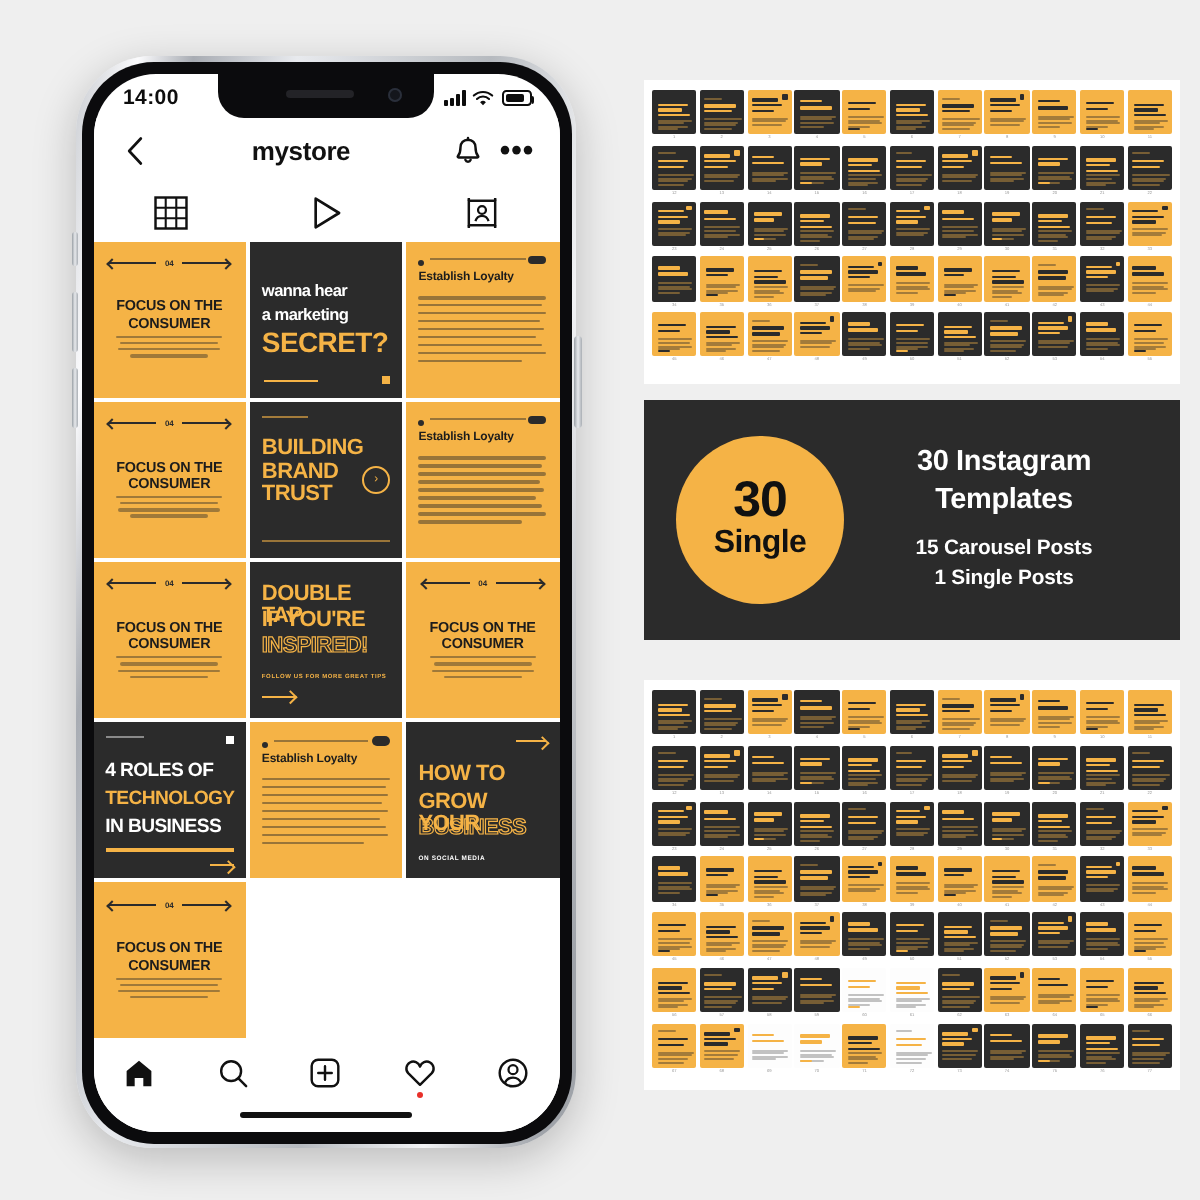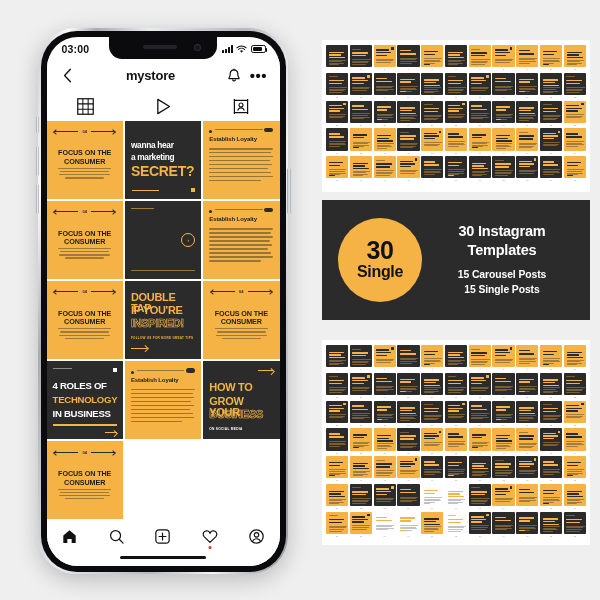--- a/index.html
+++ b/index.html
@@ -169,21 +169,21 @@
 
     <div class="phone-body">
       <div class="phone-screen">
 
         <div class="notch">
           <div class="speaker"></div>
           <div class="cam"></div>
         </div>
 
         <div class="statusbar">
-          <div class="clock">03:00</div>
+          <div class="clock">14:00</div>
           <div class="status-icons">
             <div class="sig">
                 <i></i>
                 <i></i>
                 <i></i>
                 <i></i>
               </div>
             <svg width="11" height="9" viewBox="0 0 16 12">
               <path d="M8 10.6 5.9 8.3a3 3 0 0 1 4.2 0z" fill="#0d0d0d"></path>
               <path d="M3.6 6a6.3 6.3 0 0 1 8.8 0" stroke="#0d0d0d" stroke-width="1.5" fill="none" stroke-linecap="round"></path>
@@ -293,20 +293,23 @@
             <div class="body-c">
               <div class="l" style="width:96%"></div>
                 <div class="l" style="width:88%"></div>
                 <div class="l" style="width:93%"></div>
                 <div class="l" style="width:72%"></div>
             </div>
           </div>
 
           <div class="tile dark">
             <div class="tinyline" style="top:9%;left:8%;width:30%;background:rgba(245,179,70,.6)"></div>
+            <div class="bigtype" style="top:24%; font-size:11px; color:#f5b346; left:8%; right:22%;">BUILDING
+BRAND
+TRUST</div>
             <div class="chev" style="width:14px;height:14px;right:6px;">›</div>
             <div style="position:absolute;left:8%;bottom:10%;height:1px;right:8%;background:rgba(245,179,70,.55)"></div>
           </div>
 
           <div class="tile yel">
             <div class="tinydot"></div>
             <div class="tinyline" style="left:16%;width:62%"></div>
             <div class="pill"></div>
             <div class="loyalty-h">Establish Loyalty</div>
             <div class="loyalty-b">
@@ -1112,21 +1115,21 @@
   <div id="banner">
     <div class="circle">
       <div class="n">30</div>
       <div class="p">Single</div>
     </div>
     <div class="txt">
       <div class="h1" style="white-space:pre-line">30 Instagram
 Templates</div>
       <div class="sub">
         <div>15 Carousel Posts</div>
-        <div>15 Single Posts</div>
+        <div>1 Single Posts</div>
       </div>
     </div>
   </div>
 
   <div class="sheet" id="sheet-bottom">
     <div class="thumbgrid" id="grid-bottom" style="grid-template-columns: repeat(11, 1fr);">
         <div class="thumb">
           <div class="sq t-dark">
             <div class="tl" style="left: 14%; top: 30%; width: 66%; height: 1.3px; background: rgb(245, 179, 70);"></div>
             <div class="tl" style="left: 14%; top: 42%; width: 54%; height: 1.3px; background: rgb(245, 179, 70);"></div>

